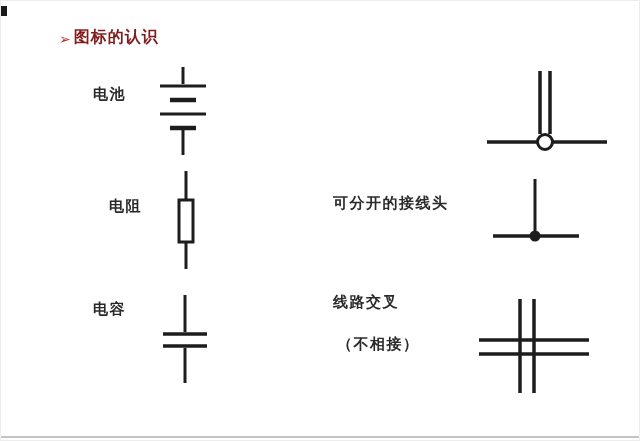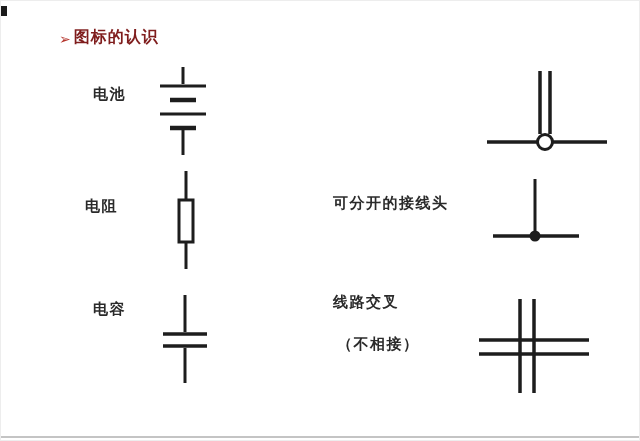--- a/index.html
+++ b/index.html
@@ -73,21 +73,21 @@
 
   <div class="edge-notch-top"></div>
   <div class="bottom-rule"></div>
 
   <div class="title-row">
     <span class="title-bullet">➢</span>
     <span class="title-text">图标的认识</span>
   </div>
 
   <div class="sym-label" style="left:68px; top:84px;">电池</div>
-  <div class="sym-label" style="left:60px; top:196px;">电阻</div>
+  <div class="sym-label" style="left:84px; top:196px;">电阻</div>
   <div class="sym-label" style="left:68px; top:299px;text-align:right;">电容</div>
 
   <svg class="sym" style="left:152px; top:66px;" width="60" height="88" viewBox="0 0 60 88">
     <line x1="30" y1="0" x2="30" y2="17" stroke-width="3"></line>
     <line x1="7" y1="19" x2="53" y2="19" stroke-width="3"></line>
     <line x1="17" y1="33" x2="43" y2="33" stroke-width="4.5"></line>
     <line x1="7" y1="47" x2="53" y2="47" stroke-width="3"></line>
     <line x1="17" y1="61" x2="43" y2="61" stroke-width="4.5"></line>
     <line x1="30" y1="63" x2="30" y2="88" stroke-width="3"></line>
   </svg>

